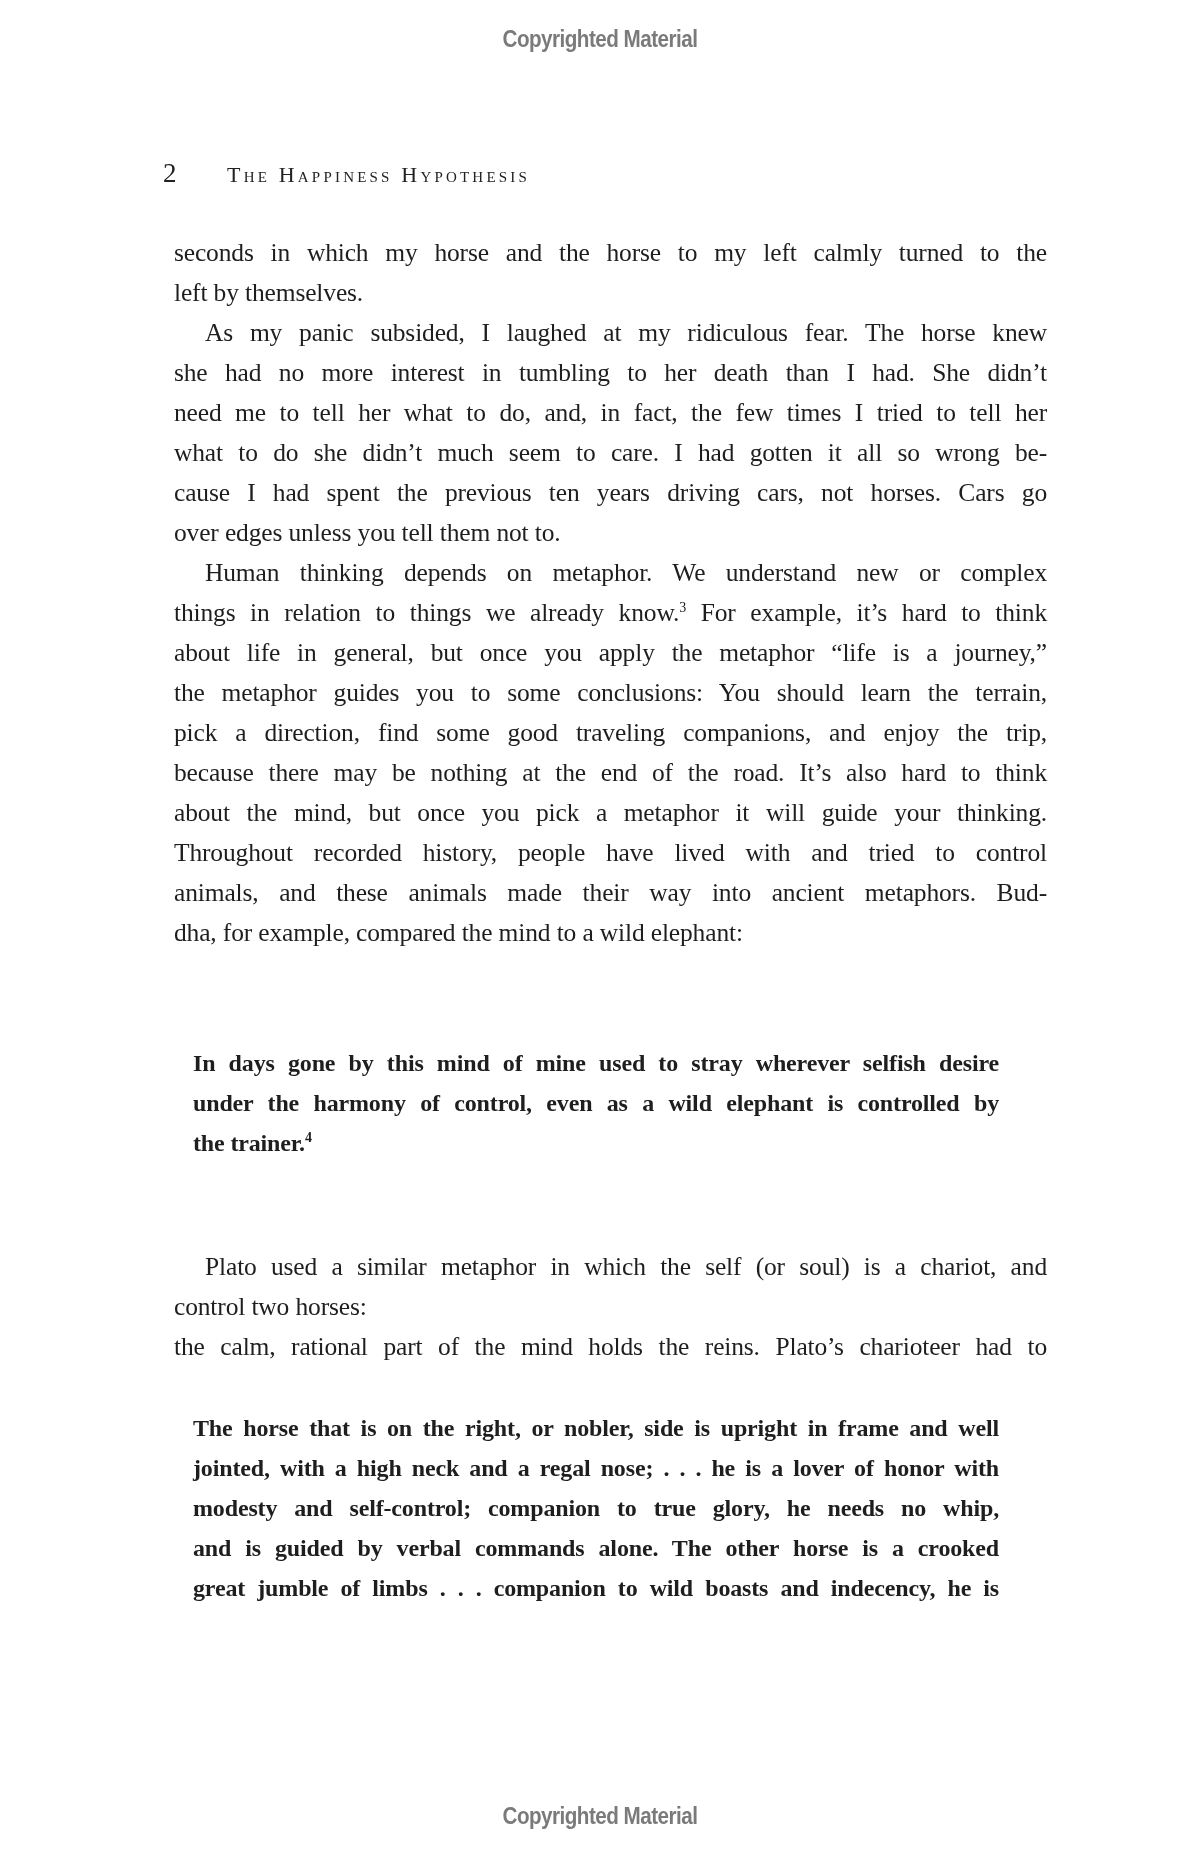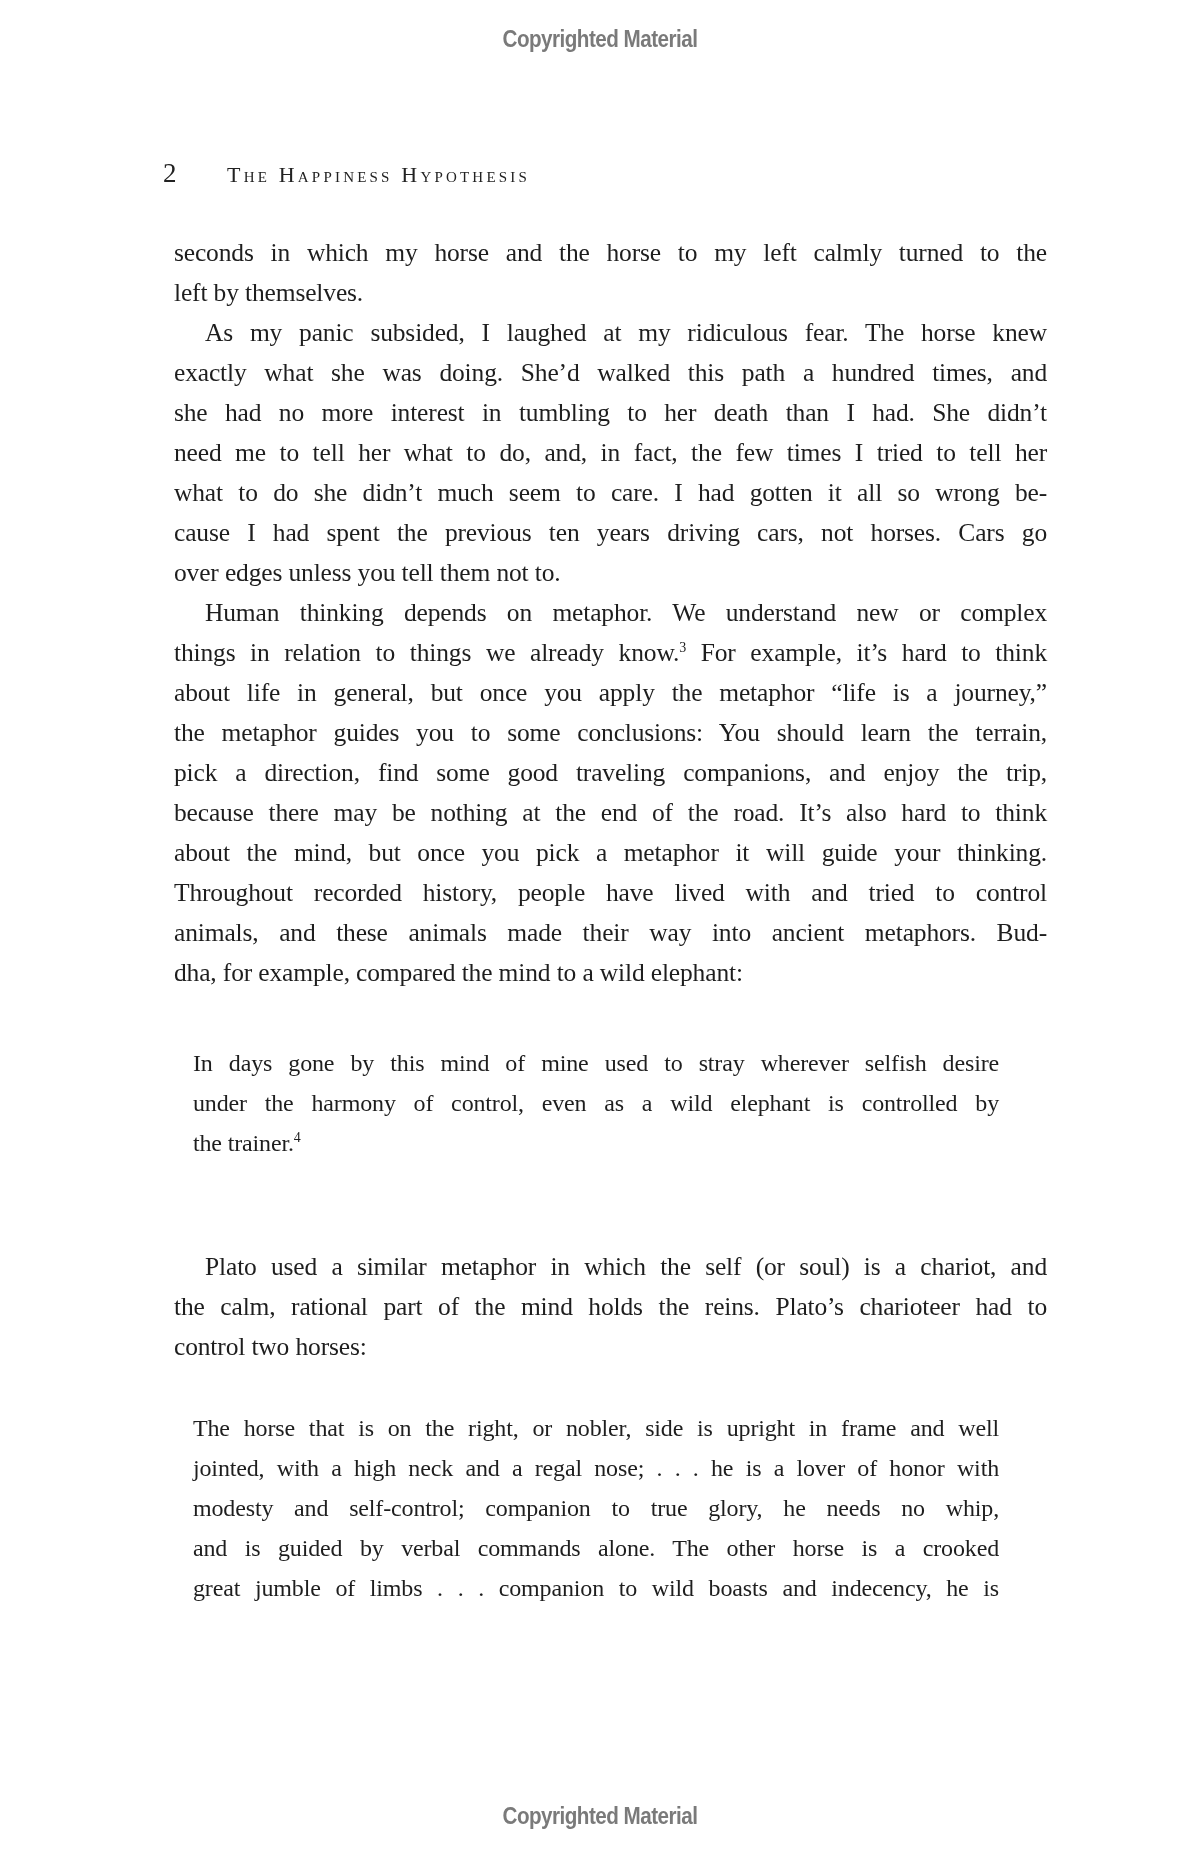--- a/index.html
+++ b/index.html
@@ -21,40 +21,39 @@
   .book-title { font-size:22px; letter-spacing:3.2px; font-variant:small-caps; text-transform:none; }
   .text-block { position:absolute; left:174px; width:873px; font-family:"Liberation Serif", serif; color:#1e1e1e; }
   .line {
     display:block; height:40px; line-height:40px; font-size:25.5px;
     text-align:justify; text-align-last:justify; white-space:nowrap;
     word-spacing:0px; letter-spacing:-0.15px;
   }
   .line.last { text-align-last:left; }
   .line.indent { padding-left:31px; }
   .quote { left:193px; width:806px; }
-  .quote .line { font-size:24px; }
+  .quote .line { font-size:24px;font-weight:bold; }
   sup.fn { font-size:14px; line-height:0; vertical-align:9px; }
   .line .just { display:inline-block; width:100%; text-align:justify; text-align-last:justify; }
 </style>
 </head>
 <body>
 
 <div class="copyright top">Copyrighted Material</div>
 
 <div class="running-head">
   <span class="page-num">2</span>
   <span class="book-title">The Happiness Hypothesis</span>
 </div>
 
 <div class="text-block" style="top:233px;">
   <span class="line">seconds in which my horse and the horse to my left calmly turned to the</span>
   <span class="line last">left by themselves.</span>
 
   <span class="line indent">As my panic subsided, I laughed at my ridiculous fear. The horse knew</span>
-  <span class="line">exactly what she was doing. She’d walked this path a hundred times, and</span>
   <span class="line">she had no more interest in tumbling to her death than I had. She didn’t</span>
   <span class="line">need me to tell her what to do, and, in fact, the few times I tried to tell her</span>
   <span class="line">what to do she didn’t much seem to care. I had gotten it all so wrong be-</span>
   <span class="line">cause I had spent the previous ten years driving cars, not horses. Cars go</span>
   <span class="line last">over edges unless you tell them not to.</span>
 
   <span class="line indent">Human thinking depends on metaphor. We understand new or complex</span>
   <span class="line"><span class="just"><span>things in relation to things we already know.</span><sup class="fn">3</sup><span> For example, it’s hard to think</span></span></span>
   <span class="line">about life in general, but once you apply the metaphor “life is a journey,”</span>
   <span class="line">the metaphor guides you to some conclusions: You should learn the terrain,</span>
@@ -67,22 +66,22 @@
 </div>
 
 <div class="text-block quote" style="top:1043px;">
   <span class="line">In days gone by this mind of mine used to stray wherever selfish desire</span>
   <span class="line">under the harmony of control, even as a wild elephant is controlled by</span>
   <span class="line last"><span>the trainer.</span><sup class="fn">4</sup></span>
 </div>
 
 <div class="text-block" style="top:1247px;">
   <span class="line indent">Plato used a similar metaphor in which the self (or soul) is a chariot, and</span>
+  <span class="line last">control two horses:</span>
   <span class="line">the calm, rational part of the mind holds the reins. Plato’s charioteer had to</span>
-  <span class="line last">control two horses:</span>
 </div>
 
 <div class="text-block quote" style="top:1408px;">
   <span class="line">The horse that is on the right, or nobler, side is upright in frame and well</span>
   <span class="line">jointed, with a high neck and a regal nose; . . . he is a lover of honor with</span>
   <span class="line">modesty and self-control; companion to true glory, he needs no whip,</span>
   <span class="line">and is guided by verbal commands alone. The other horse is a crooked</span>
   <span class="line">great jumble of limbs . . . companion to wild boasts and indecency, he is</span>
 </div>
 

